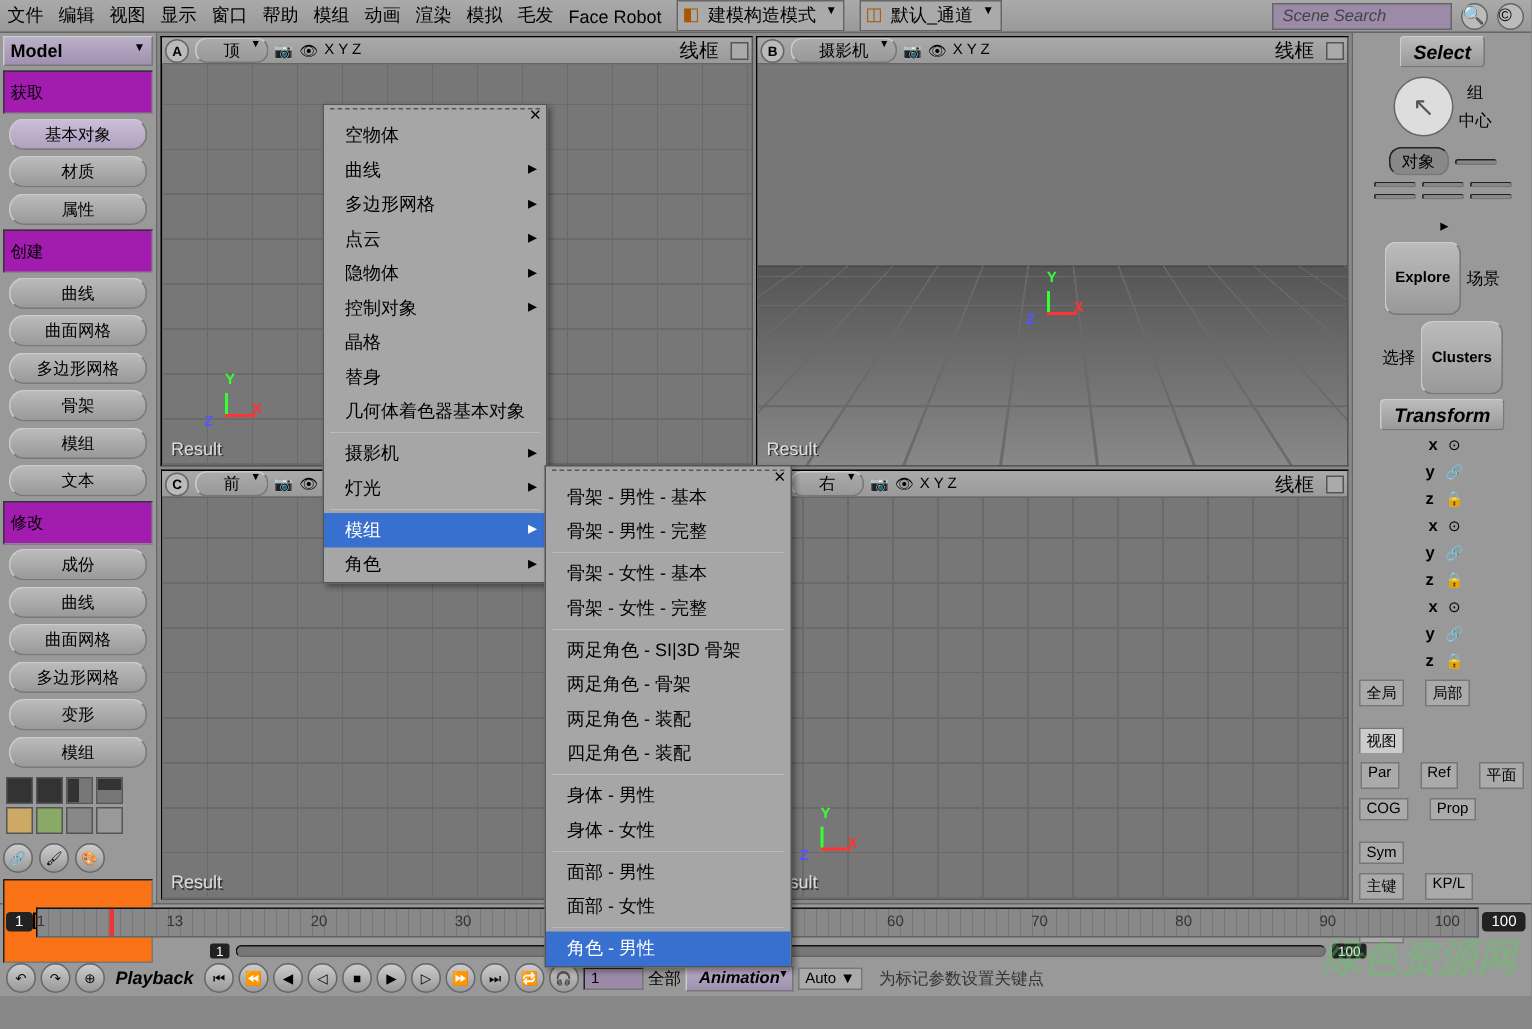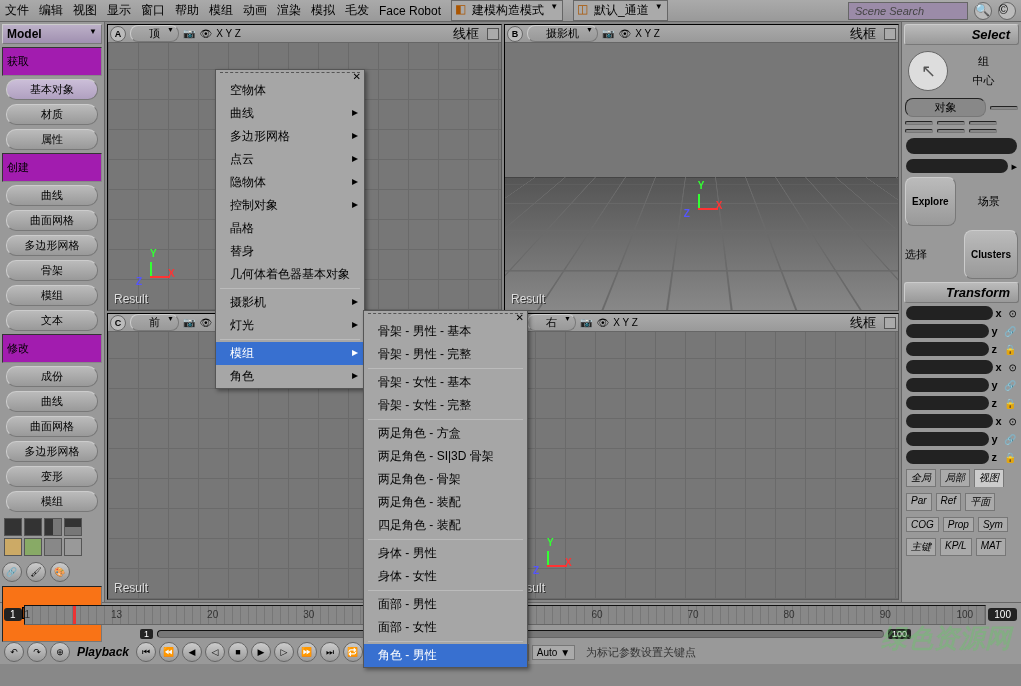--- a/index.html
+++ b/index.html
@@ -54,36 +54,36 @@
 .ctx-item { padding: 3px 24px 3px 14px; font-size: 12px; position: relative; cursor: pointer; white-space: nowrap; }
 .ctx-item.sub::after { content: '▸'; position: absolute; right: 6px; }
 .ctx-item.hl { background: #3870d0; color: #fff; }
 .ctx-sep { height: 1px; background: #777; margin: 2px 4px; border-bottom: 1px solid #bbb; }
 .ctx-close { position: absolute; top: 1px; right: 3px; font-size: 10px; cursor: pointer; }
 .ctx-dash { height: 3px; border-top: 1px dashed #555; margin: 2px 4px 4px; }
 #ctx1 { top: 47px; left: 110px; width: 150px; }
 #ctx2 { top: 288px; left: 258px; width: 165px; }
 
 
-.right-pn { width: 120px; background: #999; border-left: 1px solid #666; display: flex; flex-direction: column; padding: 2px; gap: 2px; }
+.right-pn { width: 120px; background: #999; border-left: 1px solid #666; display: flex; flex-direction: column; padding: 2px; gap: 2px; align-items: center; }
 .rp-hdr { background: linear-gradient(#bbb, #999); border: 1px outset #ccc; border-radius: 3px; text-align: right; padding: 2px 8px; font-weight: bold; font-style: italic; font-size: 13px; }
 .rp-icon-area { display: flex; gap: 4px; align-items: center; padding: 4px; }
 .rp-cursor { width: 40px; height: 40px; border-radius: 50%; background: #ddd; border: 1px solid #666; position: relative; }
 .rp-cursor::after { content: '↖'; position: absolute; top: 8px; left: 12px; font-size: 18px; color: #555; }
 .rp-col { display: flex; flex-direction: column; gap: 4px; flex: 1; }
 .rp-small { text-align: center; font-size: 11px; }
 .rp-label-row { display: flex; gap: 4px; padding: 1px; align-items: center; }
 .rp-pill { background: #888; border: 1px inset #777; border-radius: 8px; padding: 1px 8px; text-align: center; font-size: 11px; }
 .rp-btn { background: linear-gradient(#bbb, #999); border: 1px outset #ccc; border-radius: 8px; padding: 18px 6px; font-size: 10px; cursor: pointer; font-weight: bold; }
 .rp-dark-pill { background: #222; border-radius: 8px; height: 14px; flex: 1; }
 .rp-dark-full { background: #222; border-radius: 8px; height: 16px; margin: 2px; }
 .rp-row { display: flex; gap: 3px; align-items: center; padding: 1px 2px; }
 .rp-ax { font-weight: bold; font-size: 11px; width: 10px; }
 .rp-lock { font-size: 10px; }
-.rp-tabs { display: flex; gap: 4px; padding: 2px; flex-wrap: wrap; font-style: italic; }
+.rp-tabs { display: flex; gap: 14px; padding: 2px; flex-wrap: wrap; }
 .rp-tab { background: #aaa; border: 1px solid #777; padding: 1px 4px; font-size: 10px; }
 .rp-tab.act { background: #ccc; border-bottom: none; }
 
 
 .bottom { height: 62px; background: #999; border-top: 1px solid #666; display: flex; flex-direction: column; }
 .timeline { height: 24px; display: flex; align-items: center; padding: 0 4px; gap: 2px; }
 .tl-track { flex: 1; height: 20px; background: #888; border: 1px inset #666; position: relative; background-image: repeating-linear-gradient(90deg, transparent 0 7px, #777 7px 8px); }
 .tl-track::before { content: ''; position: absolute; left: 48px; top: 0; width: 3px; height: 100%; background: #e33; }
 .tl-num { position: absolute; top: 3px; font-size: 10px; color: #333; }
 .tl-box { background: #222; color: #fff; padding: 1px 6px; border-radius: 3px; font-size: 10px; }
@@ -276,21 +276,20 @@
 
     <div class="ctx" id="ctx2">
       <div class="ctx-close">✕</div>
       <div class="ctx-dash"></div>
       <div class="ctx-item">骨架 - 男性 - 基本</div>
       <div class="ctx-item">骨架 - 男性 - 完整</div>
       <div class="ctx-sep"></div>
       <div class="ctx-item">骨架 - 女性 - 基本</div>
       <div class="ctx-item">骨架 - 女性 - 完整</div>
       <div class="ctx-sep"></div>
-      <div class="ctx-item">两足角色 - 方盒</div>
       <div class="ctx-item">两足角色 - SI|3D 骨架</div>
       <div class="ctx-item">两足角色 - 骨架</div>
       <div class="ctx-item">两足角色 - 装配</div>
       <div class="ctx-item">四足角色 - 装配</div>
       <div class="ctx-sep"></div>
       <div class="ctx-item">身体 - 男性</div>
       <div class="ctx-item">身体 - 女性</div>
       <div class="ctx-sep"></div>
       <div class="ctx-item">面部 - 男性</div>
       <div class="ctx-item">面部 - 女性</div>

